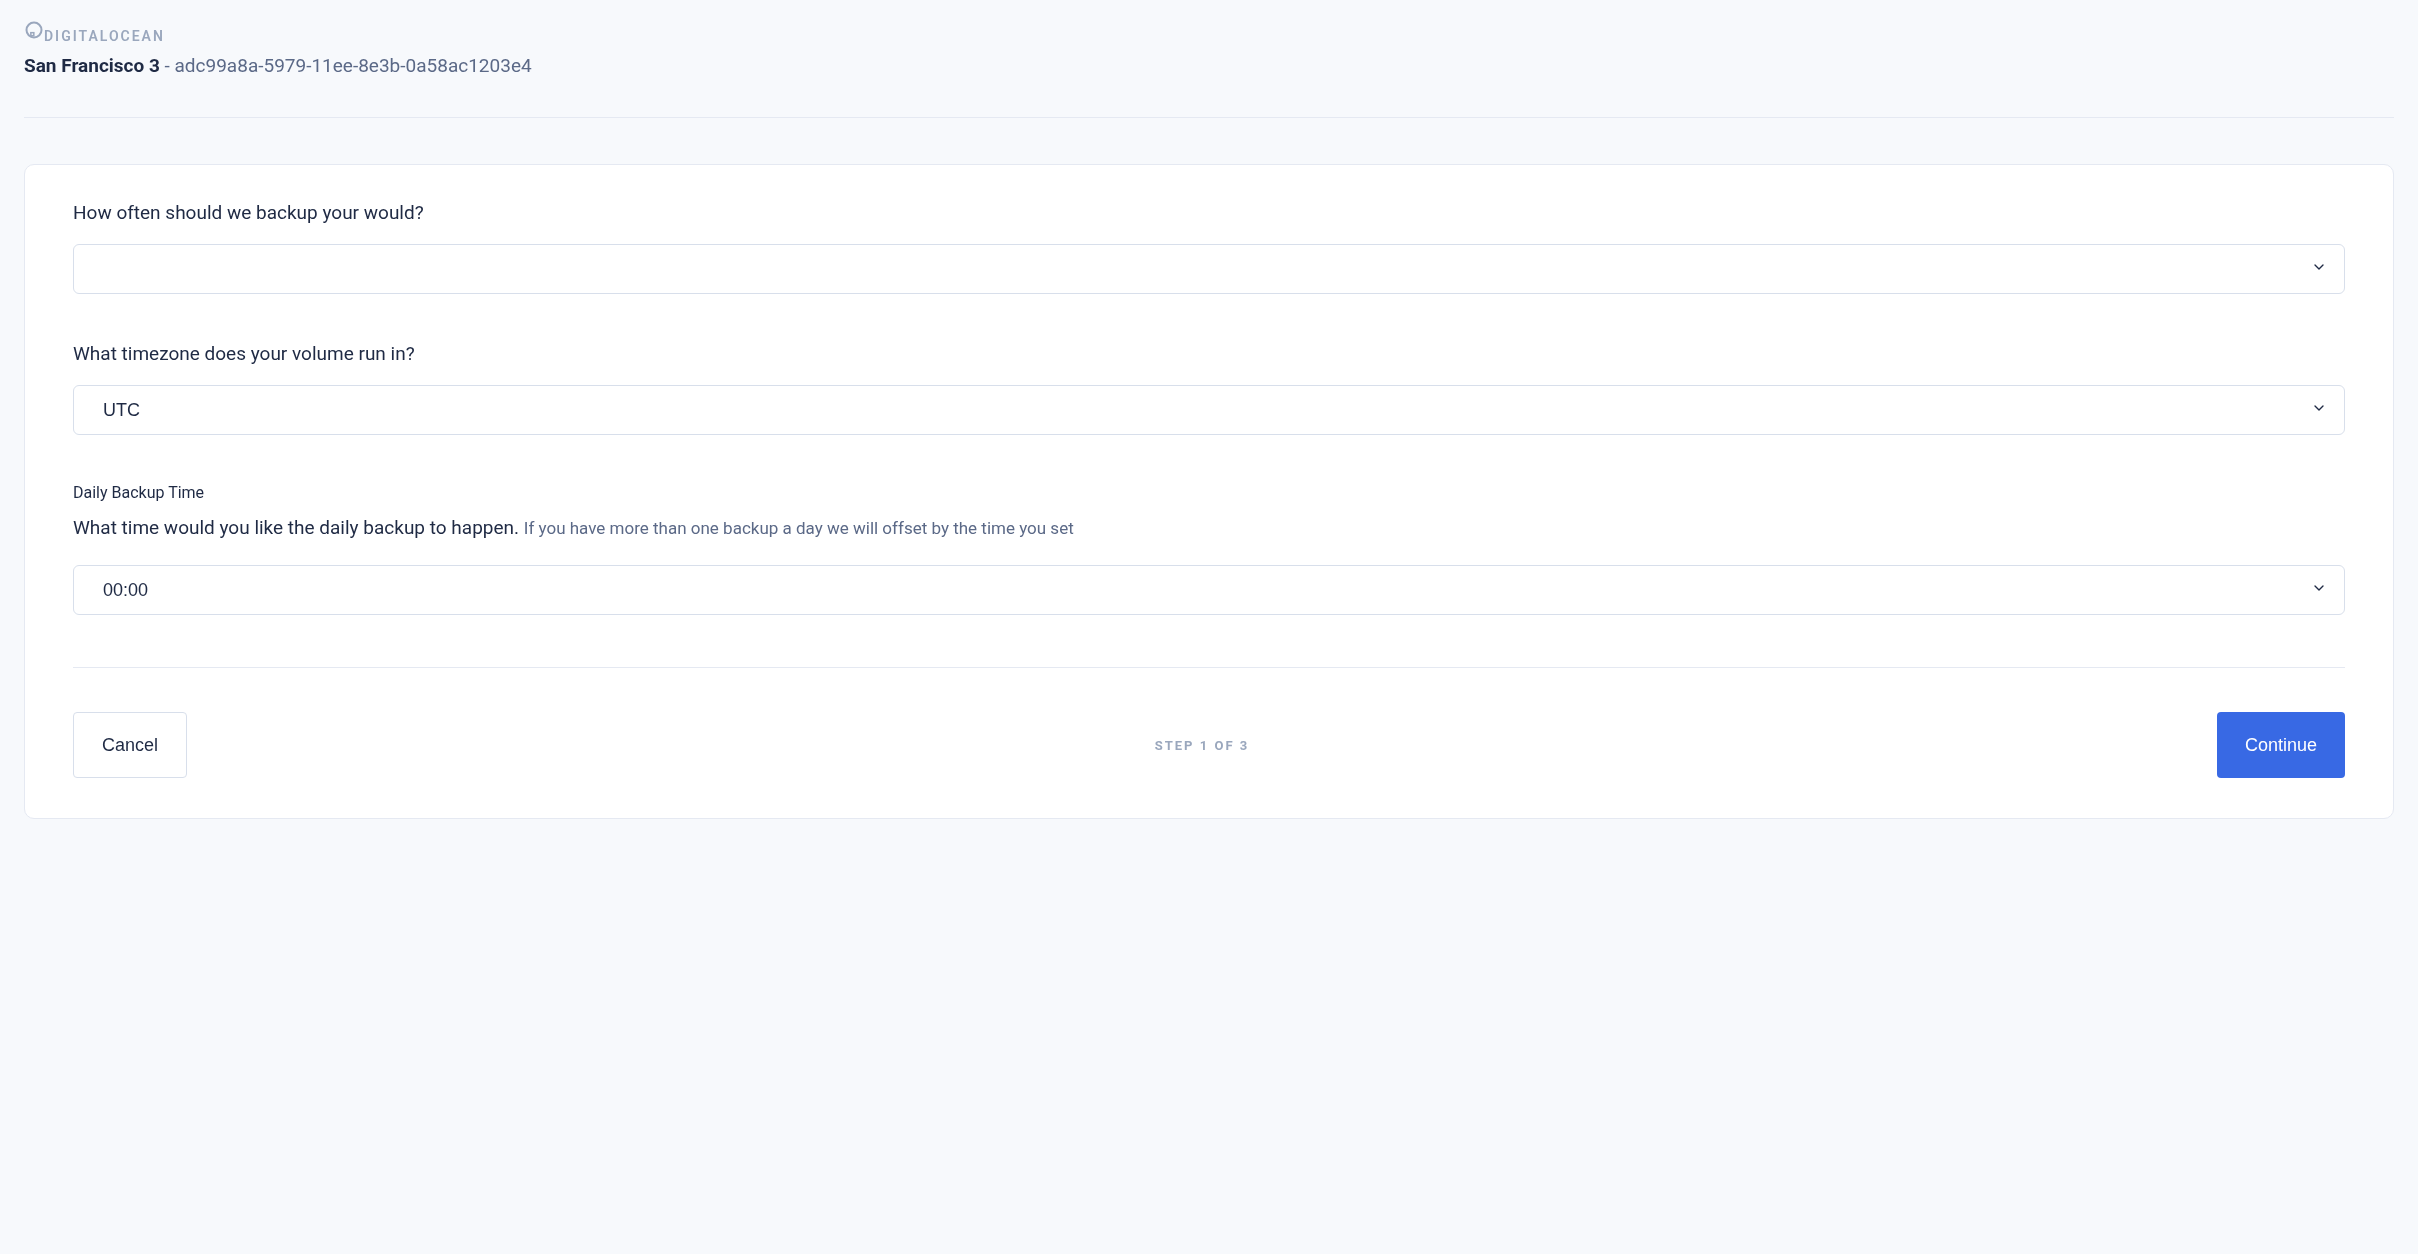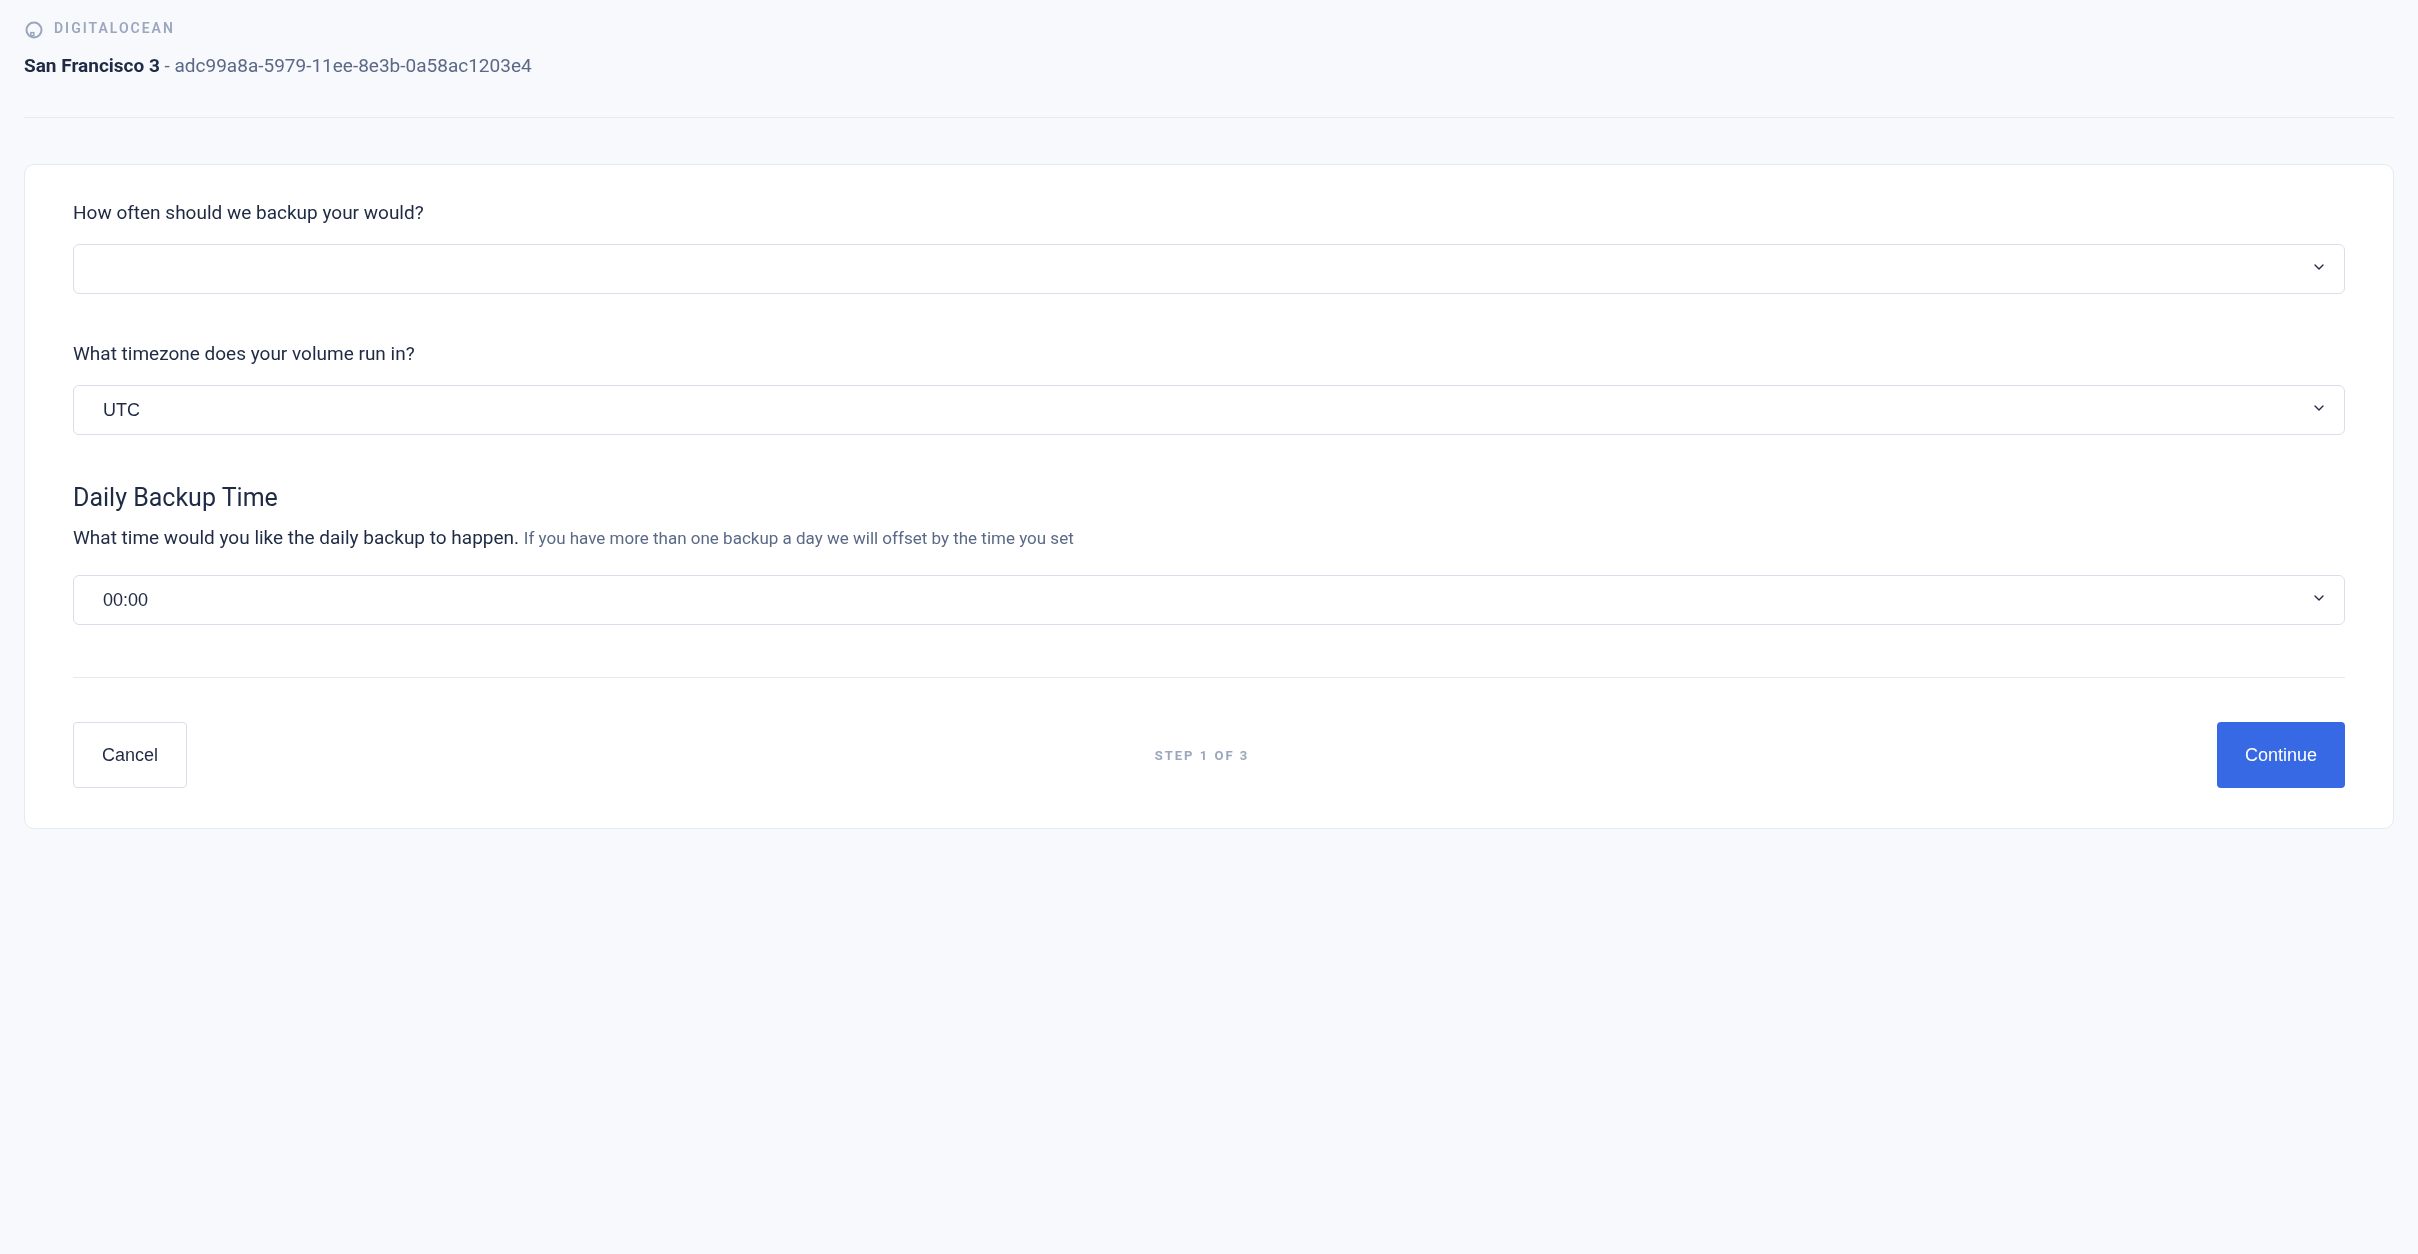--- a/index.html
+++ b/index.html
@@ -9,22 +9,22 @@
     color: #031b4e;
     font-size: 16px;
   }
   .page {
     width: 100%;
     min-height: 100vh;
     padding: 20px 24px 24px 24px;
   }
   .brand-row {
     display: flex;
-    align-items: flex-start;
-    gap: 10px;
+    align-items: flex-end;
+    gap: 0;
     margin-bottom: 10px;
   }
   .brand-row svg { width: 20px; height: 20px; }
   .brand-text {
     letter-spacing: 2px;
     font-size: 14px;
     font-weight: 600;
     color: #9aa7bd;
   }
   .page-title {
@@ -53,21 +53,21 @@
     padding: 36px 48px 40px 48px;
   }
   .field { margin-bottom: 48px; }
   .field:last-of-type { margin-bottom: 0; }
   .field-label {
     font-size: 19px;
     color: #1f2a44;
     margin-bottom: 20px;
   }
   .field-label-small {
-    font-size: 25px;
+    font-size: 16px;
     color: #1f2a44;
     margin-bottom: 14px;
   }
   .field-desc {
     font-size: 19px;
     color: #1f2a44;
     margin-bottom: 26px;
   }
   .field-desc .hint {
     font-size: 17px;

